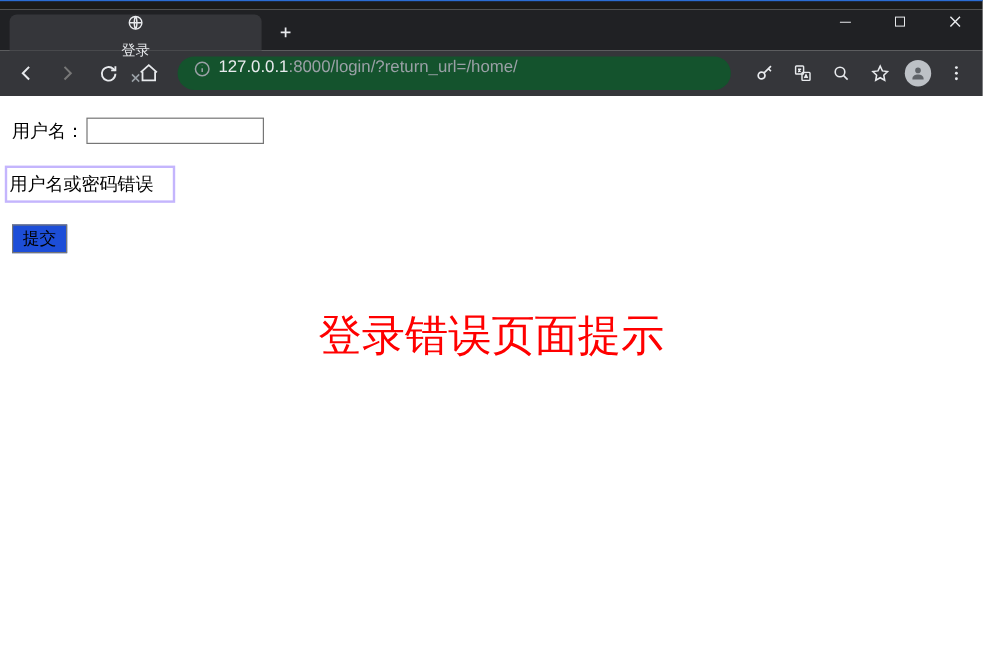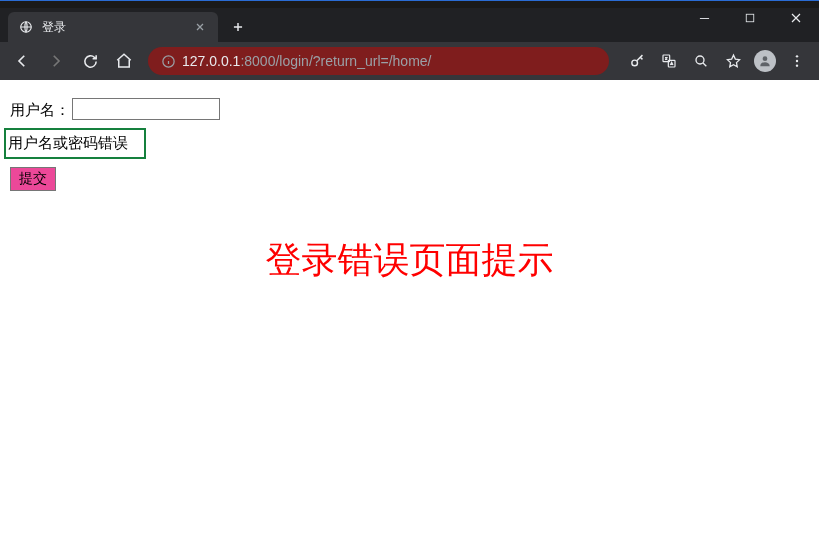--- a/index.html
+++ b/index.html
@@ -28,20 +28,21 @@
       display: flex;
       align-items: center;
       background: #35363a;
       color: #e8eaed;
       height: 30px;
       padding: 0 10px;
       border-radius: 6px 6px 0 0;
       min-width: 210px;
       gap: 8px;
       font-size: 12px;
+      flex-direction: column;
     }
     .tab .favicon {
       width: 16px; height: 16px;
       display: flex; align-items: center; justify-content: center;
     }
     .tab .favicon svg { width: 14px; height: 14px; }
     .tab-title { flex: 1; }
     .tab-close {
       width: 16px; height: 16px;
       display: flex; align-items: center; justify-content: center;
@@ -82,24 +83,24 @@
     .tool-icon.dim { color: #777; }
     .addr-icon {
       width: 20px; height: 20px;
       display: flex; align-items: center; justify-content: center;
       color: #9aa0a6;
       margin-right: 4px;
     }
     .addressbar {
       flex: 1;
       height: 28px;
-      background: #7f1d1d;
+      background: #14532d;
       border-radius: 14px;
       display: flex;
-      align-items: center;
+      align-items: flex-start;
       padding: 0 10px;
       color: #9aa0a6;
       font-size: 14px;
       margin: 0 4px;
     }
     .addressbar .url {
       flex: 1;
       white-space: nowrap;
       overflow: hidden;
     }
@@ -114,42 +115,42 @@
     .avatar svg { width: 14px; height: 14px; fill: #5f6368; }
     .page {
       background: #fff;
       padding: 10px;
       font-size: 15px;
       color: #000;
     }
     .form-row {
       margin: 8px 0;
       display: flex;
-      align-items: flex-end;
+      align-items: center;
     }
     .form-label { white-space: nowrap; }
     .text-input {
       border: 1px solid #767676;
       height: 22px;
       width: 148px;
       margin-left: 2px;
       padding: 0 2px;
       font-size: 14px;
     }
     .error-box {
       display: inline-block;
-      border: 2px solid #15803d;
+      border: 2px solid #c4b5fd;
       color: #000;
       padding: 4px 16px 4px 2px;
-      margin: 0 0;
+      margin: 10px 0;
       font-size: 15px;
       margin-left: -6px;
     }
     .submit-btn {
-      background: #ec4899;
+      background: #1d4ed8;
       border: 1px solid #767676;
       padding: 2px 8px;
       font-size: 14px;
       font-family: inherit;
     }
     .annotation {
       text-align: center;
       margin-top: 45px;
       color: #ff0000;
       font-size: 36px;

